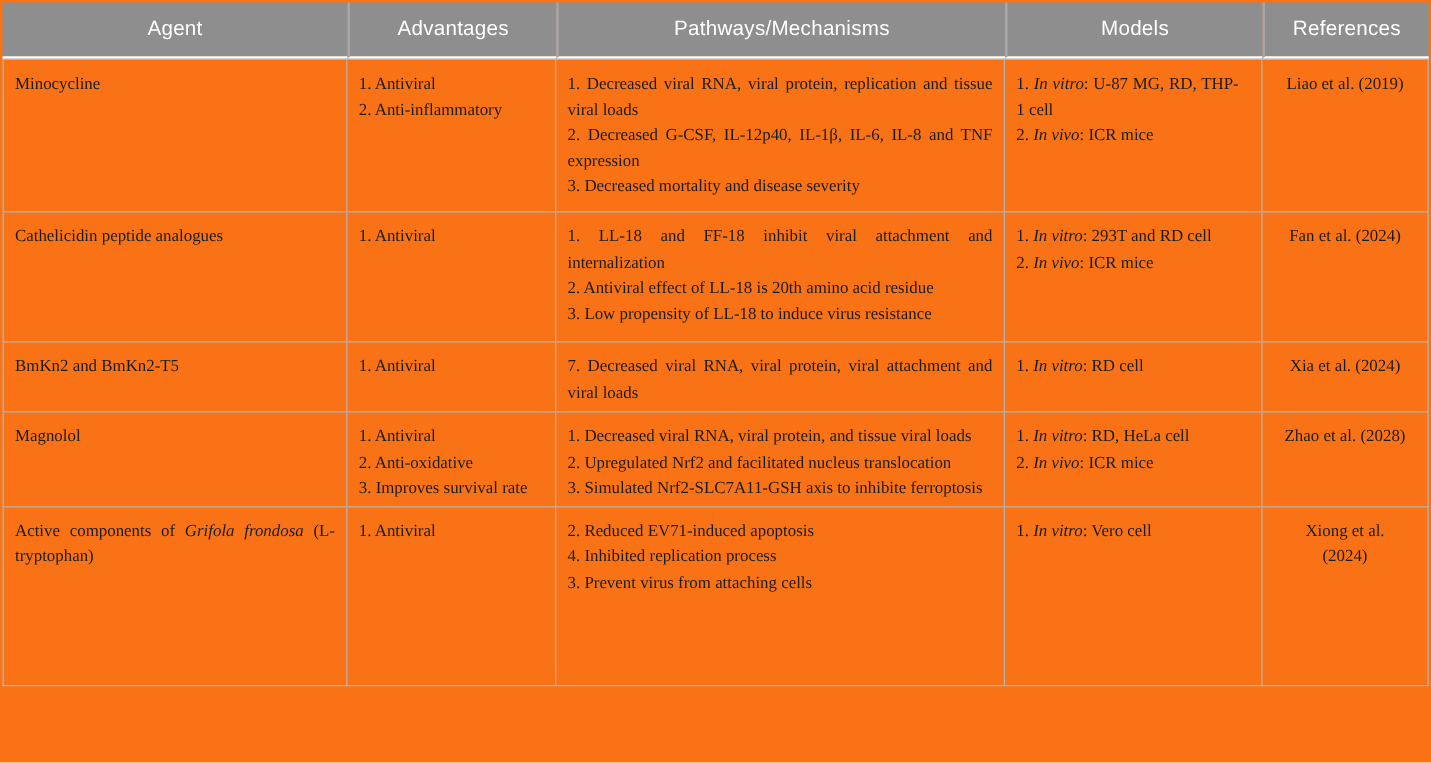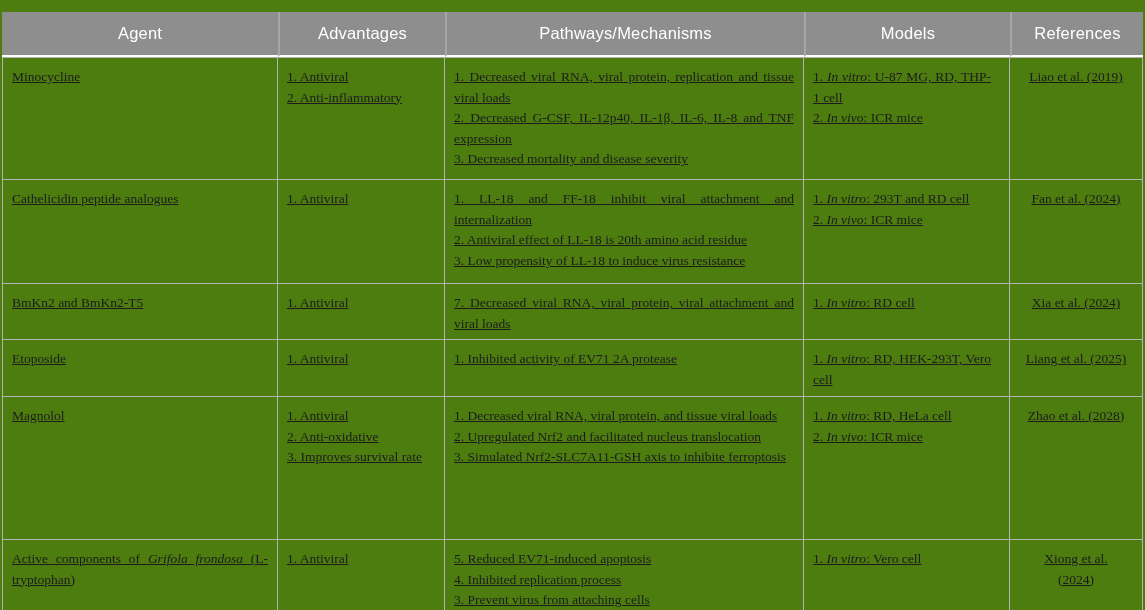--- a/index.html
+++ b/index.html
@@ -1,21 +1,21 @@
 <!DOCTYPE html>
 <html><head>
 <meta charset="utf-8">
 <style>
   html, body { margin: 0; padding: 0; background: #ffffff; }
   .page {
     width: 1145px;
     height: 610px;
     box-sizing: border-box;
-    padding-top: 12px;
-    background: #4d7c0f;
+    padding-top: 2px;
+    background: #f97316;
     overflow: hidden;
   }
   table.agents {
     width: 1141px;
     margin-left: 2px;
     border-collapse: separate;
     border-spacing: 0;
     table-layout: fixed;
     font-family: "Liberation Serif", "DejaVu Serif", serif;
   }
@@ -47,21 +47,21 @@
   tbody td:first-child { border-left: 1px solid #b3b3b3; }
   tbody tr:first-child td { border-top: 1px solid #b3b3b3; }
   td.models { padding-right: 18px; }
   td.reference { text-align: center; }
   tbody tr:nth-child(1) td { height: 108px; }
   tbody tr:nth-child(2) td { height: 90px; }
   tbody tr:nth-child(3) td { height: 42px; }
   tbody tr:nth-child(4) td { height: 43px; }
   tbody tr:nth-child(5) td { height: 129px; }
   tbody tr:nth-child(6) td { height: 61px; }
-  .line { margin: 0; text-decoration: underline; }
+  .line { margin: 0; }
 </style>
 </head>
 <body>
 
 <div class="page">
   <table class="agents">
     <colgroup>
       <col style="width:276px">
       <col style="width:167px">
       <col style="width:359px">
@@ -131,37 +131,20 @@
           </td>
           <td class="models">
             <div class="line">1. <i>In vitro</i>: RD cell</div>
           </td>
           <td class="reference">
             <div class="line">Xia et al. (2024)</div>
           </td>
         </tr>
         <tr>
           <td class="agent">
-            <div class="line">Etoposide</div>
-          </td>
-          <td class="advantages">
-            <div class="line">1. Antiviral</div>
-          </td>
-          <td class="pathways">
-            <div class="line">1. Inhibited activity of EV71 2A protease</div>
-          </td>
-          <td class="models">
-            <div class="line">1. <i>In vitro</i>: RD, HEK-293T, Vero cell</div>
-          </td>
-          <td class="reference">
-            <div class="line">Liang et al. (2025)</div>
-          </td>
-        </tr>
-        <tr>
-          <td class="agent">
             <div class="line">Magnolol</div>
           </td>
           <td class="advantages">
             <div class="line">1. Antiviral</div>
             <div class="line">2. Anti-oxidative</div>
             <div class="line">3. Improves survival rate</div>
           </td>
           <td class="pathways">
             <div class="line">1. Decreased viral RNA, viral protein, and tissue viral loads</div>
             <div class="line">2. Upregulated Nrf2 and facilitated nucleus translocation</div>
@@ -176,21 +159,21 @@
           </td>
         </tr>
         <tr>
           <td class="agent">
             <div class="line">Active components of <i>Grifola frondosa</i> (L-tryptophan)</div>
           </td>
           <td class="advantages">
             <div class="line">1. Antiviral</div>
           </td>
           <td class="pathways">
-            <div class="line">5. Reduced EV71-induced apoptosis</div>
+            <div class="line">2. Reduced EV71-induced apoptosis</div>
             <div class="line">4. Inhibited replication process</div>
             <div class="line">3. Prevent virus from attaching cells</div>
           </td>
           <td class="models">
             <div class="line">1. <i>In vitro</i>: Vero cell</div>
           </td>
           <td class="reference">
             <div class="line">Xiong et al.</div>
             <div class="line">(2024)</div>
           </td>

